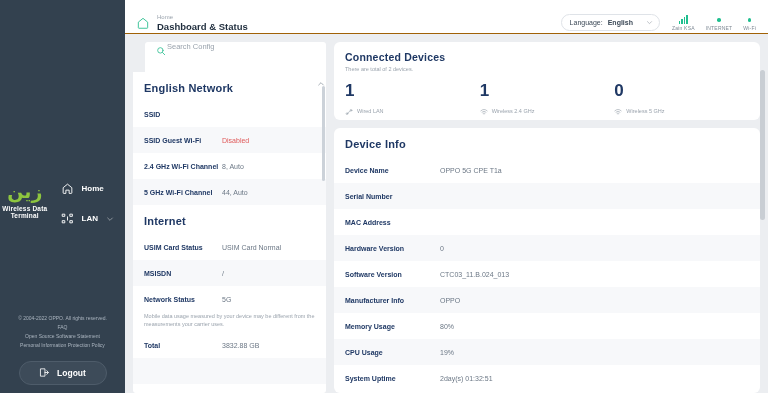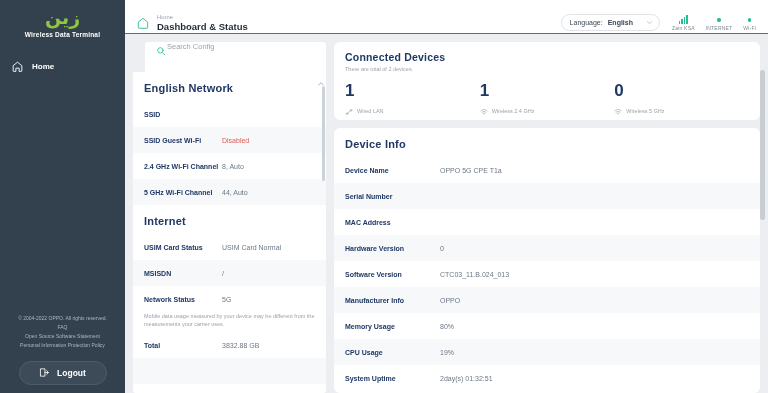--- a/index.html
+++ b/index.html
@@ -6,21 +6,21 @@
   html, body {
     width: 768px; height: 393px;
     font-family: "Liberation Sans", sans-serif;
     background: #eceef1; overflow: hidden;
   }
   .app { display: flex; width: 768px; height: 393px; position: relative; }
 
   
   .sidebar {
     width: 125px; height: 393px; background: #33414f;
-    display: flex; flex-direction: column; align-items: center;
+    display: flex; flex-direction: row; align-items: center;
     flex: 0 0 125px; position: relative;
   }
   .brand { padding-top: 8px; text-align: center; width: 100%; }
   .brand-ar { font-size: 19px; color: #8ec63f; line-height: 1.05;
     font-family: "DejaVu Sans", sans-serif; font-weight: 700; letter-spacing: .5px; }
   .brand-en { font-size: 15px; color: #8ec63f; font-weight: 700;
     letter-spacing: .5px; line-height: 1.1; margin-top: -1px; }
   .brand-sub { font-size: 6.5px; color: #ffffff; font-weight: 700;
     letter-spacing: .2px; margin-top: 3px; }
 
@@ -139,20 +139,37 @@
       <div class="nav-item">
         <span class="ico">
           <svg viewBox="0 0 24 24" fill="none" stroke="#ffffff" stroke-width="1.7">
             <path d="M4 10.5 12 4l8 6.5V20a1 1 0 0 1-1 1h-4v-6H9v6H5a1 1 0 0 1-1-1z"></path>
           </svg>
         </span>
         <span class="lbl">Home</span>
       </div>
 
 
+      <div class="nav-item">
+        <span class="ico">
+          <svg viewBox="0 0 24 24" fill="none" stroke="#ffffff" stroke-width="1.7" stroke-linecap="round">
+            <path d="M3 4h4v4H3z"></path>
+              <path d="M17 4h4v4h-4z"></path>
+              <path d="M3 16h4v4H3z"></path>
+            <path d="M17 16h4v4h-4z"></path>
+              <path d="M12 9v6"></path>
+          </svg>
+        </span>
+        <span class="lbl">LAN</span>
+        <span class="chev">
+          <svg viewBox="0 0 24 24" fill="none" stroke="#ffffff" stroke-width="2.4" stroke-linecap="round">
+              <path d="M5 9l7 7 7-7"></path>
+            </svg>
+        </span>
+      </div>
 
     </nav>
 
     <div class="side-footer">
       <div class="fline">© 2004-2022 OPPO. All rights reserved.</div>
       <div class="fline flink">FAQ</div>
       <div class="fline flink">Open Source Software Statement</div>
       <div class="fline flink">Personal Information Protection Policy</div>
       <div class="logout">
         <span>

